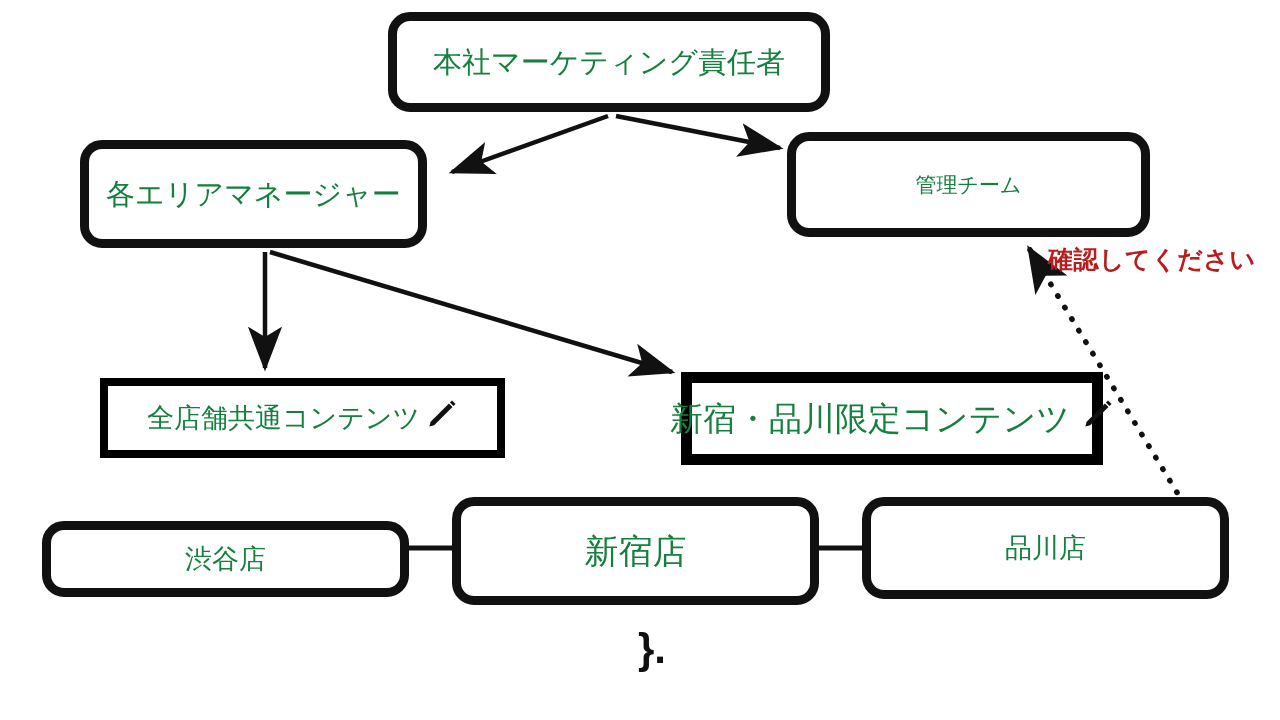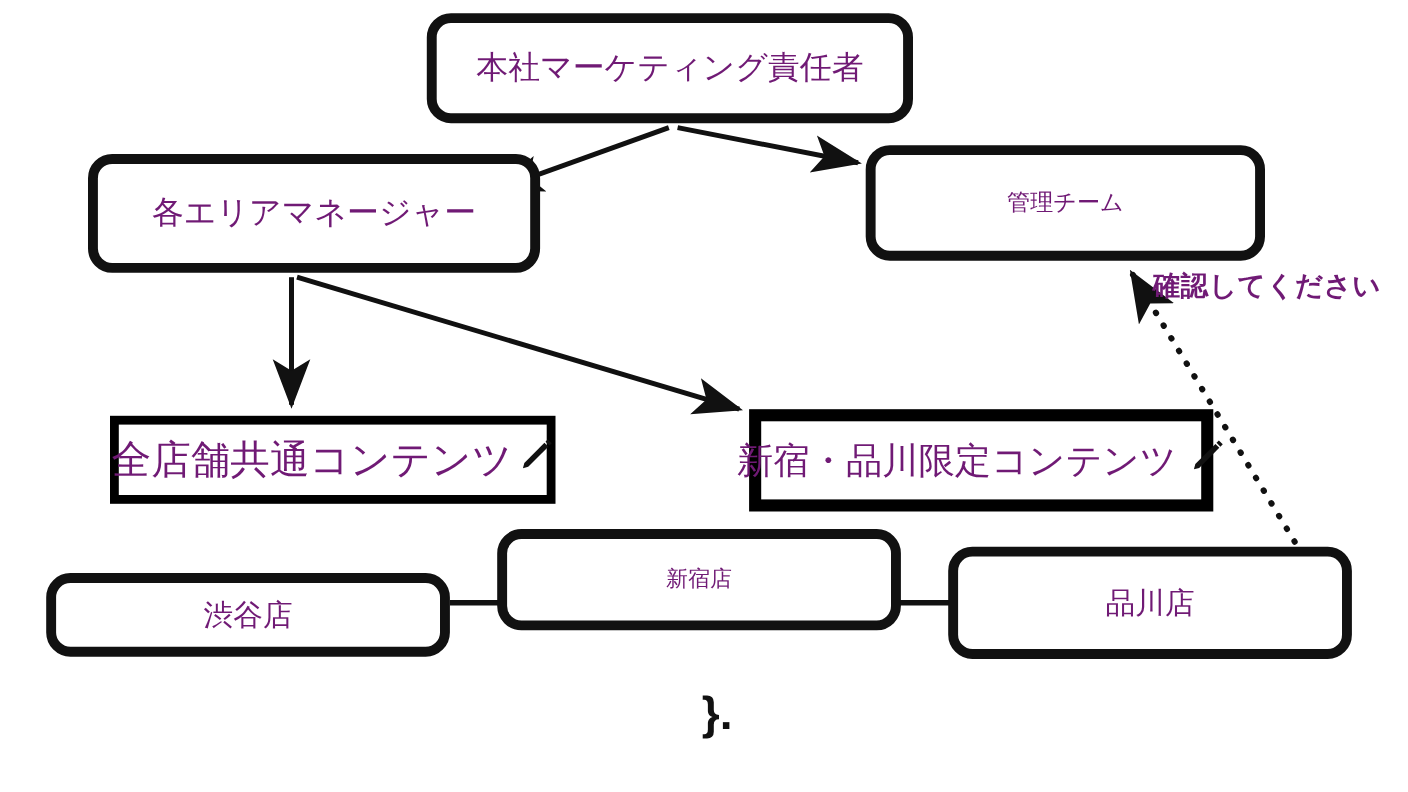--- a/index.html
+++ b/index.html
@@ -20,21 +20,21 @@
     width: 1280px;
     height: 720px;
   }
   .node {
     position: absolute;
     box-sizing: border-box;
     background: #ffffff;
     display: flex;
     align-items: center;
     justify-content: center;
-    color: #701a75;
+    color: #15803d;
     z-index: 3;
   }
   .node .label {
     display: inline-block;
     white-space: nowrap;
     line-height: 1;
   }
   
   .rounded {
     border: 9px solid #111111;
@@ -102,29 +102,29 @@
 
     <path d="M 818,548 L 866,548" fill="none" stroke="#111111" stroke-width="5"></path>
 
     <path d="M 1184,504 L 1030,250" fill="none" stroke="#111111" stroke-width="5.5" stroke-linecap="round" stroke-dasharray="0.5 13" marker-end="url(#arrowDotted)"></path>
   </svg>
 
   <div class="node rounded" style="left:388px; top:12px; width:442px; height:100px; font-size:29px;">
     <span class="label">本社マーケティング責任者</span>
   </div>
 
-  <div class="node rounded" style="left:80px; top:140px; width:411px; height:108px; font-size:29px;">
+  <div class="node rounded" style="left:80px; top:140px; width:347px; height:108px; font-size:29px;">
     <span class="label">各エリアマネージャー</span>
   </div>
 
   <div class="node rounded" style="left:787px; top:132px; width:363px; height:105px; font-size:21px;">
     <span class="label">管理チーム</span>
   </div>
 
-  <div class="node sharp" style="left:100px; top:378px; width:405px; height:80px; font-size:36px;">
+  <div class="node sharp" style="left:100px; top:378px; width:405px; height:80px; font-size:27px;">
     <span class="label">全店舗共通コンテンツ</span>
     <span class="pencil" aria-hidden="true">
       <svg width="34" height="34" viewBox="0 0 24 24">
         <path d="M3.8 20.2 L7.2 19.3 L20.1 6.4 L17.6 3.9 L4.7 16.8 Z" fill="#111111"></path>
         <path d="M18.3 3.2 L20.8 5.7 L22.3 4.2 L19.8 1.7 Z" fill="#111111"></path>
       </svg>
     </span>
   </div>
 
   <div class="node sharp-thick" style="left:681px; top:372px; width:422px; height:93px; font-size:33px;">
@@ -134,25 +134,25 @@
         <path d="M3.8 20.2 L7.2 19.3 L20.1 6.4 L17.6 3.9 L4.7 16.8 Z" fill="#111111"></path>
         <path d="M18.3 3.2 L20.8 5.7 L22.3 4.2 L19.8 1.7 Z" fill="#111111"></path>
       </svg>
     </span>
   </div>
 
   <div class="node rounded" style="left:42px; top:497px; width:367px; height:76px; font-size:27px;margin-top:24px;">
     <span class="label">渋谷店</span>
   </div>
 
-  <div class="node rounded" style="left:452px; top:481px; width:367px; height:92px; font-size:20px;">
+  <div class="node rounded" style="left:452px; top:497px; width:367px; height:108px; font-size:34px;">
     <span class="label">新宿店</span>
   </div>
 
   <div class="node rounded" style="left:862px; top:497px; width:367px; height:102px; font-size:27px;border-radius:22px;">
     <span class="label">品川店</span>
   </div>
 
-  <div class="annotation" style="left:1048px; top:243px; font-size:25px; color:#701a75;">確認してください</div>
+  <div class="annotation" style="left:1048px; top:243px; font-size:25px; color:#b91c1c;">確認してください</div>
 
   <div class="stray" style="left:638px; top:625px; font-size:42px; font-weight:bold;">}.</div>
 
 </div>
 
 </body></html>

